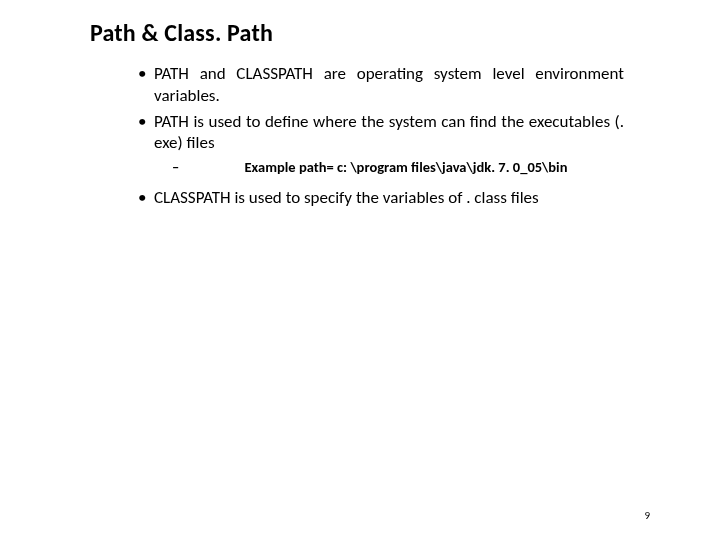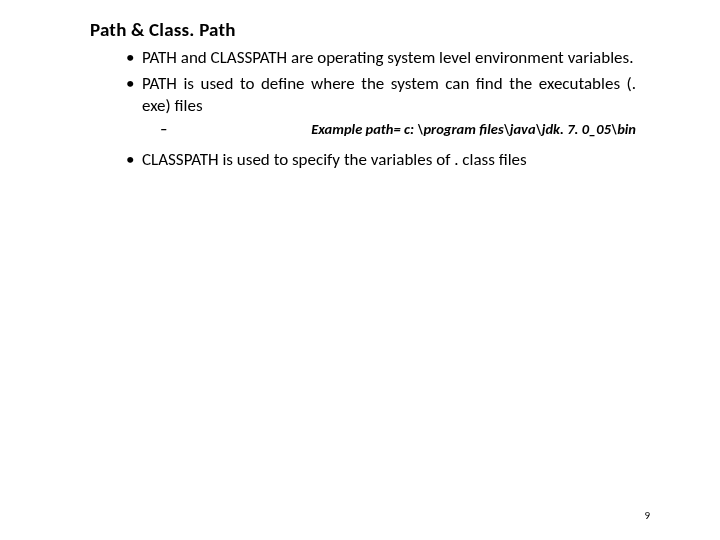--- a/index.html
+++ b/index.html
@@ -13,28 +13,28 @@
     position: relative;
   }
   .slide {
     box-sizing: border-box;
     width: 720px;
     height: 540px;
     padding: 18px 80px 0 90px;
     position: relative;
   }
   .title {
-    font-size: 19px;
+    font-size: 24px;
     font-weight: 700;
     margin: 0 0 6px 0;
     letter-spacing: 0.2px;
   }
   ul.level1 {
     list-style: none;
-    margin: 4px;
+    margin: 16px;
     padding: 0 0 0 32px;
     font-size: 17px;
     line-height: 1.28;
   }
   ul.level1 > li {
     position: relative;
     padding-left: 16px;
     margin-bottom: 4px;
     text-align: justify;
   }
@@ -48,22 +48,21 @@
   ul.level2 {
     list-style: none;
     margin: 4px 0 10px 0;
     padding: 0 0 0 18px;
     font-size: 14.5px;
     font-weight: 700;
   }
   ul.level2 > li {
     position: relative;
     padding-left: 16px;
-    text-align: right;
-    font-style: italic;
+    text-align: center;
   }
   ul.level2 > li::before {
     content: "–";
     position: absolute;
     left: 0;
     top: 0;
   }
   .page-number {
     position: absolute;
     right: 70px;

